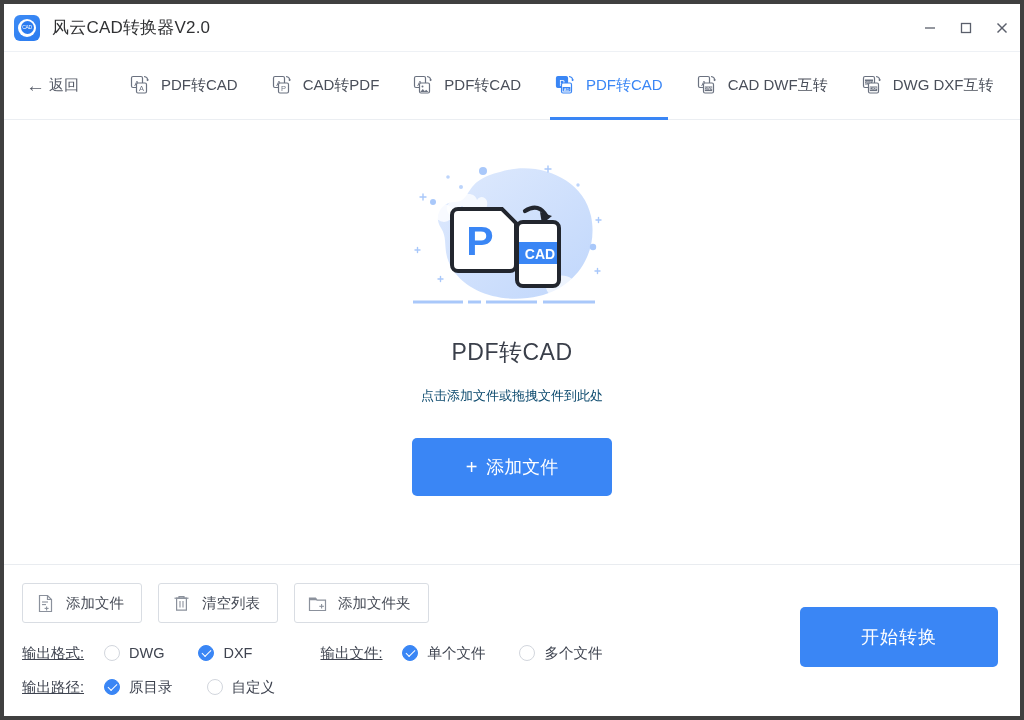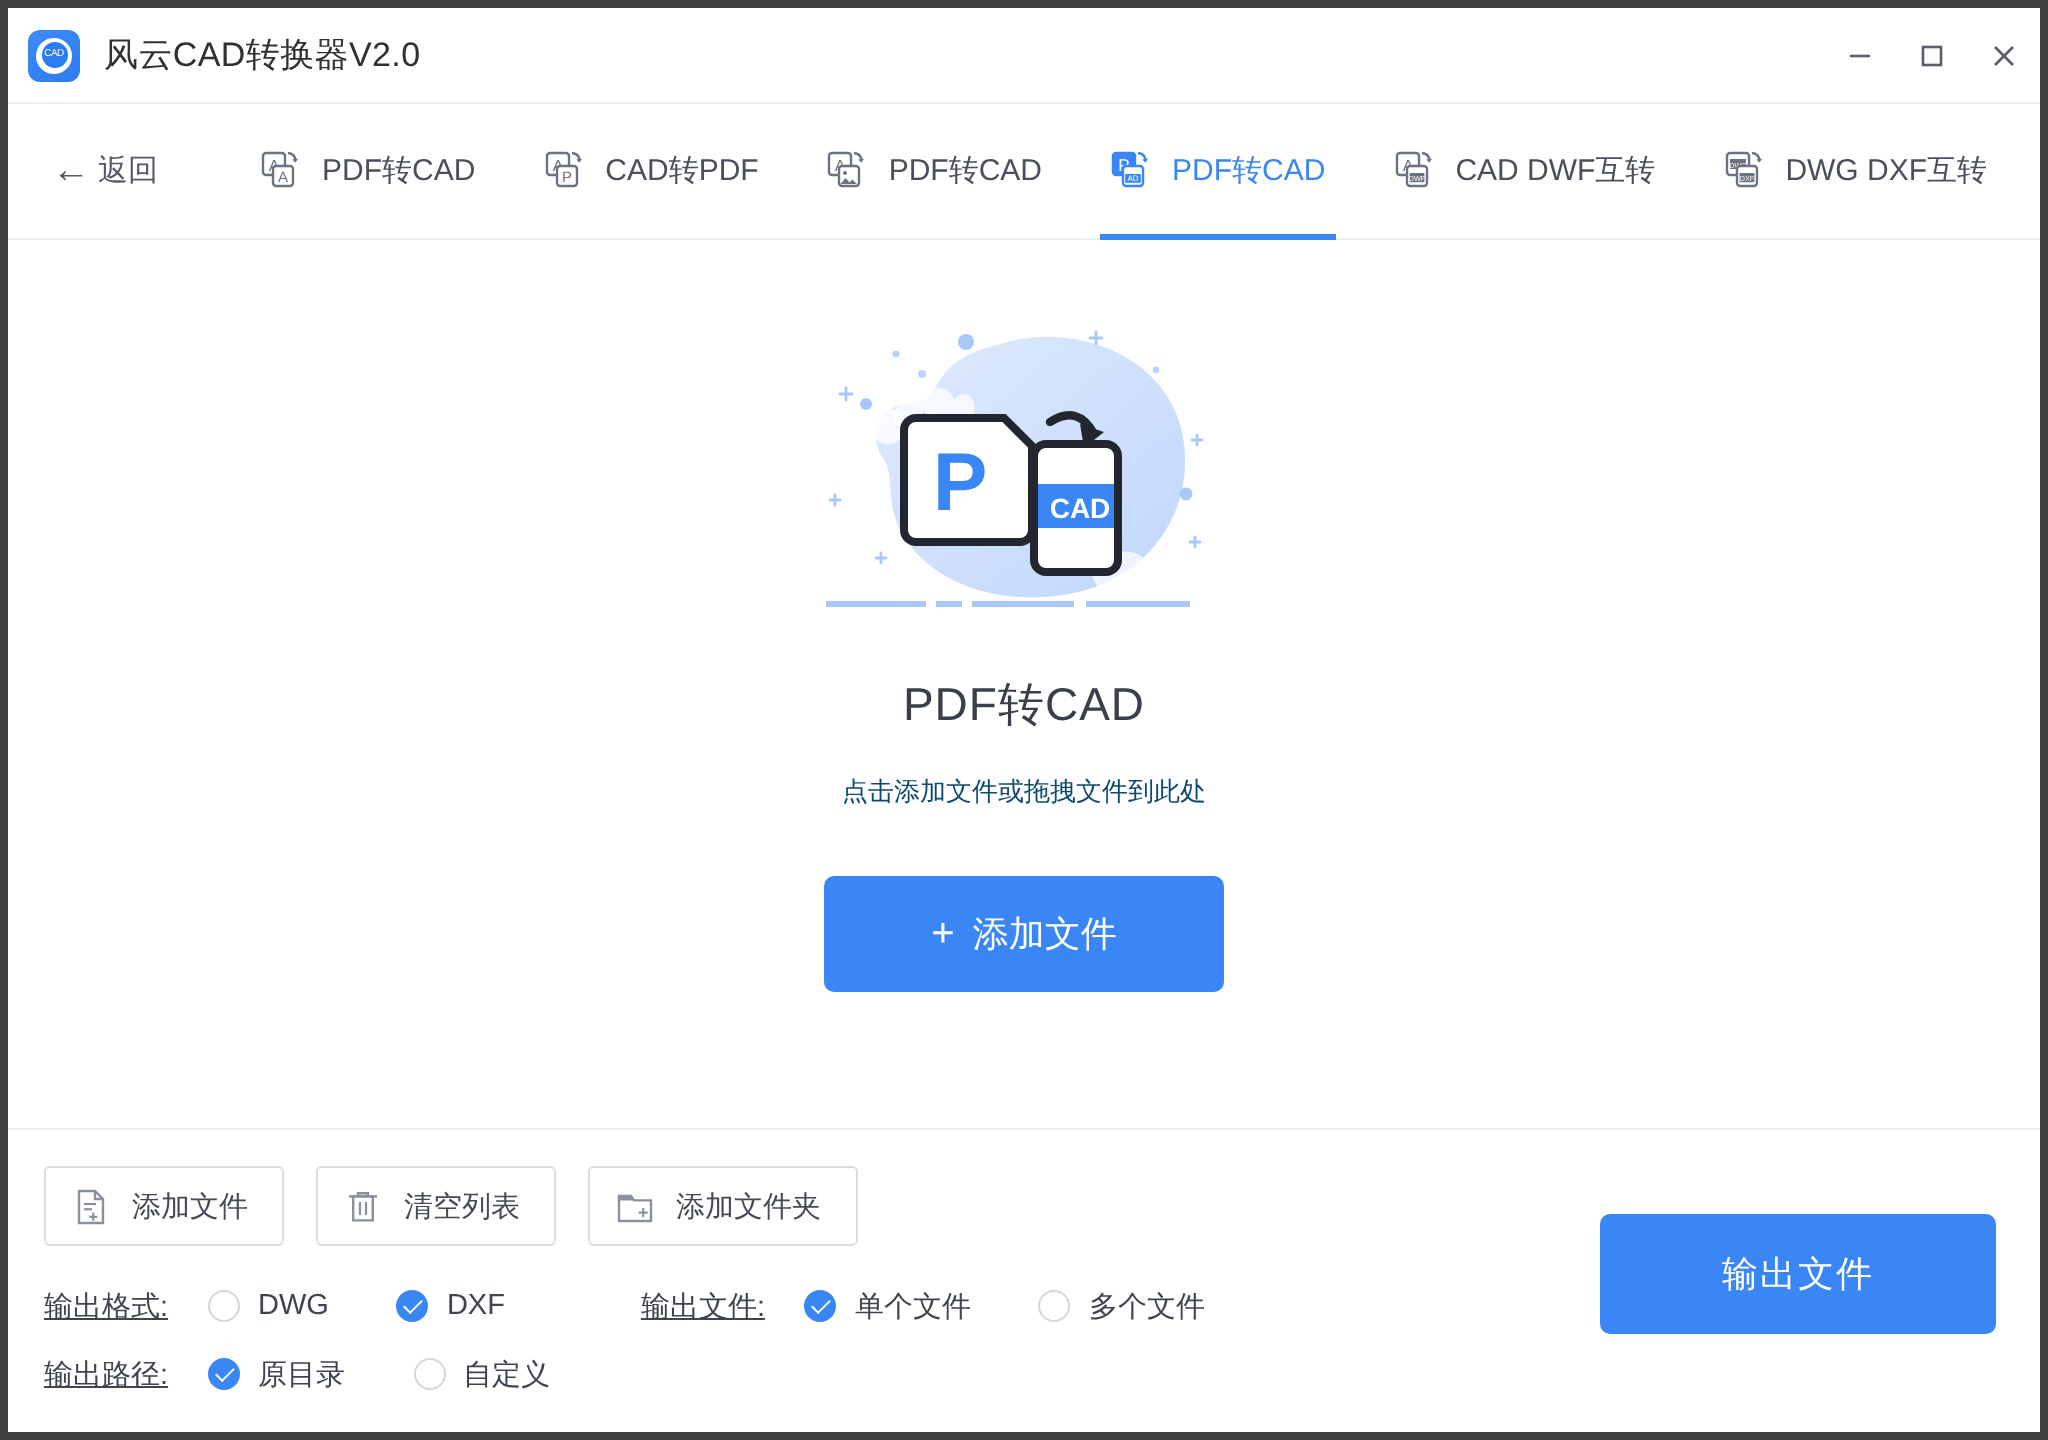--- a/index.html
+++ b/index.html
@@ -451,15 +451,15 @@
           <span class="dot"></span>
           <span>原目录</span>
         </span>
         <span class="radio">
           <span class="dot"></span>
           <span>自定义</span>
         </span>
       </div>
     </div>
 
-    <button class="convert-btn">输出文件</button>
+    <button class="convert-btn">开始转换</button>
   </div>
 </div>
 
 </body></html>

